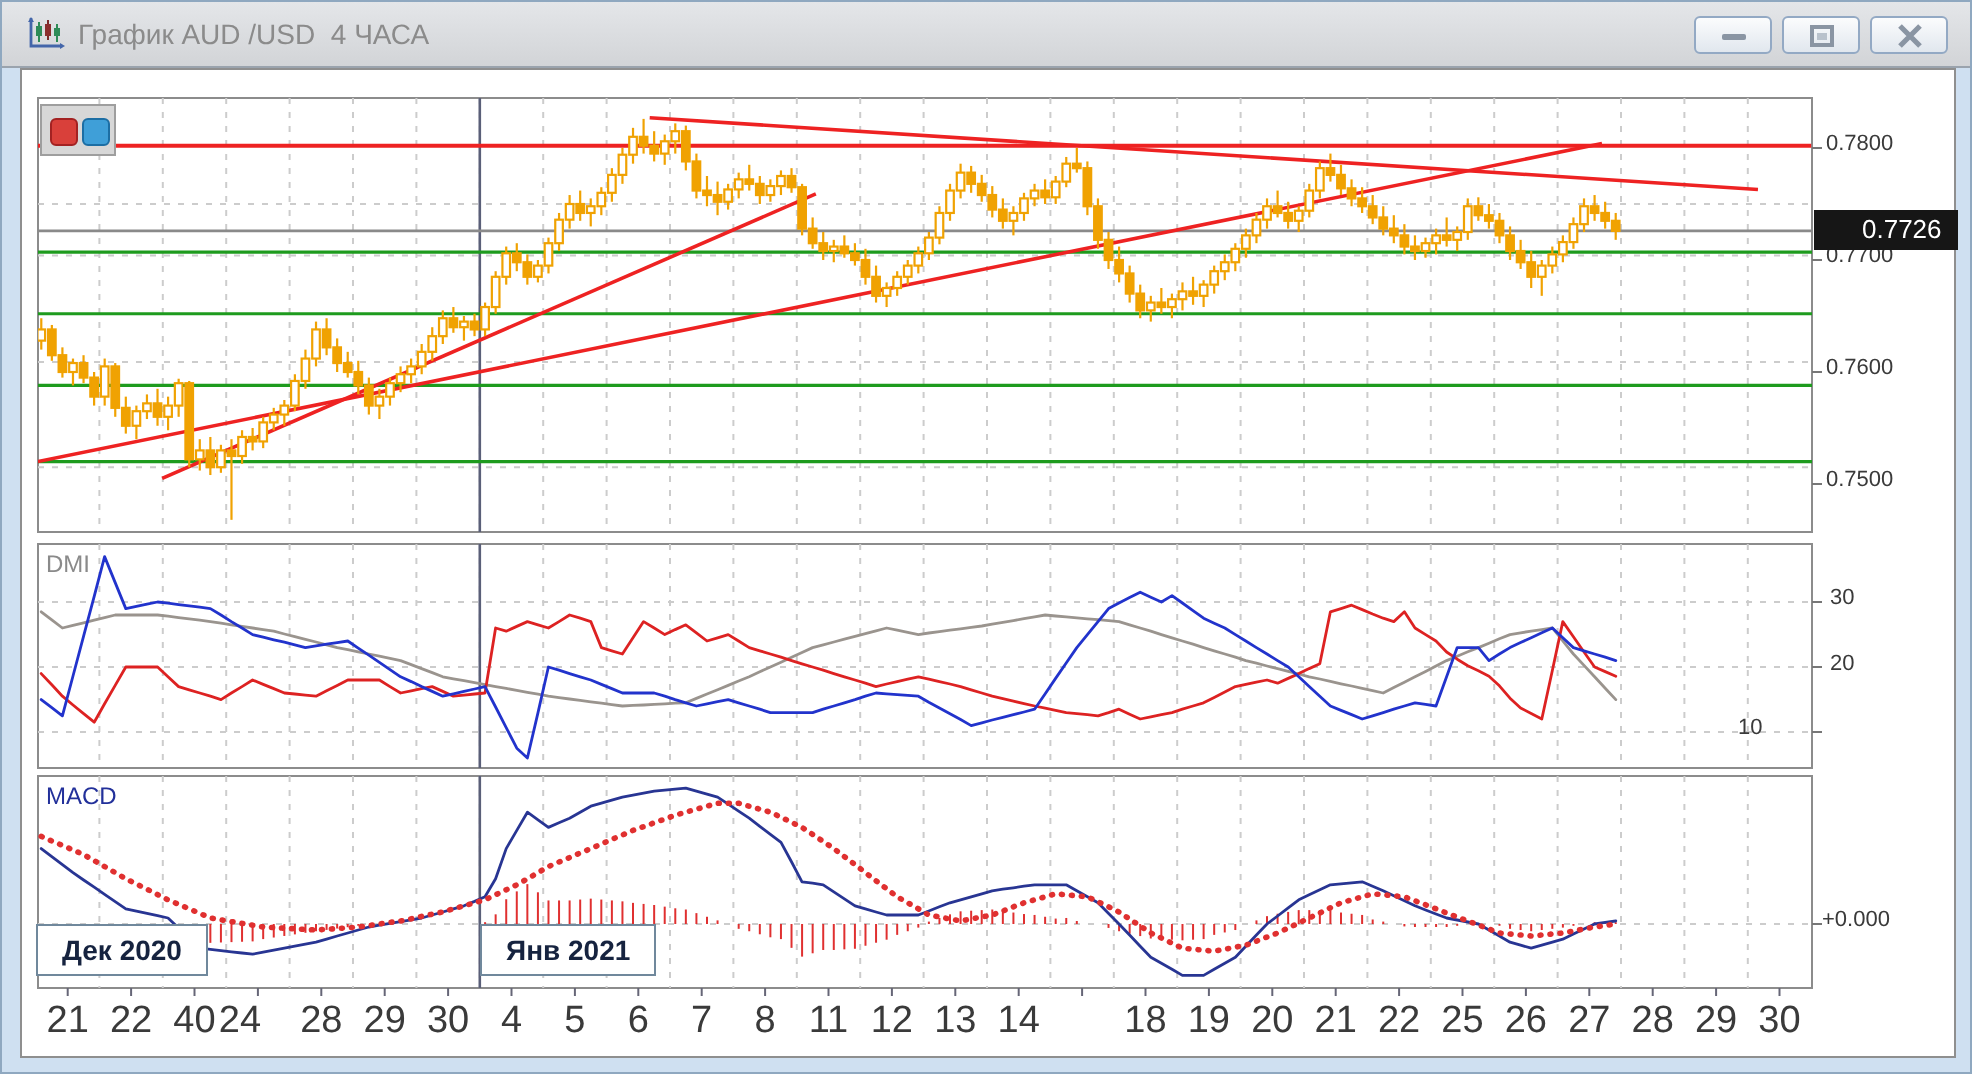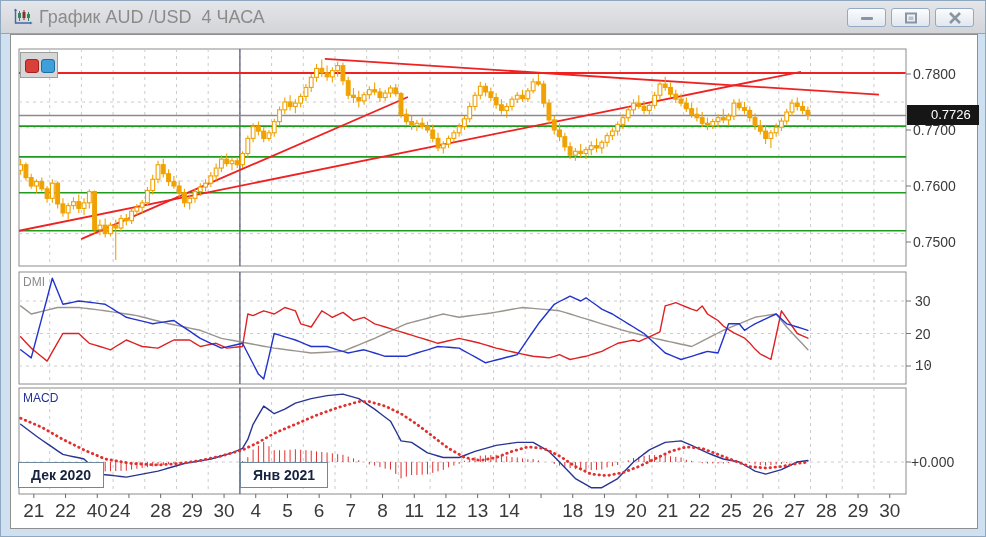--- a/index.html
+++ b/index.html
@@ -1,23 +1,23 @@
 <!DOCTYPE html>
 <html><head>
 <meta charset="utf-8">
 <style>
   html,body{margin:0;padding:0;background:#eef2f7;font-family:"Liberation Sans",sans-serif;}
   .window{position:relative;width:986px;height:537px;background:#cfe0f1;border:1px solid #8fa8c0;box-sizing:border-box;overflow:hidden;}
   .titlebar{position:absolute;left:0;top:0;width:986px;height:32px;background:linear-gradient(#e4e6e9,#d2d4d7);border-bottom:1px solid #9aa3ad;}
   .title-icon{position:absolute;left:12px;top:7px;width:20px;height:18px;}
-  .title-text{position:absolute;left:38px;top:0;line-height:32px;font-size:18px;color:#8b8b8b;white-space:pre;}
+  .title-text{position:absolute;left:38px;top:0;line-height:32px;font-size:14px;color:#8b8b8b;white-space:pre;}
   .winbtn{position:absolute;top:7px;width:39px;height:19px;border:1px solid #93a9c4;border-radius:3px;background:linear-gradient(#fbfcfd,#e1e7ee);box-sizing:border-box;text-align:center;}
   .winbtn svg{display:block;margin:0 auto;margin-top:3px;}
   .client{position:absolute;left:9px;top:33px;width:968px;height:495px;background:#ffffff;border:1px solid #8f8f8f;box-sizing:border-box;}
-  .lbl{position:absolute;font-size:14px;color:#3a3a3a;}
+  .lbl{position:absolute;font-size:11px;color:#3a3a3a;}
   .panel-label{position:absolute;font-size:12px;}
   .price-tag{position:absolute;left:906px;top:104px;width:72px;height:20px;background:#161616;color:#ffffff;font-size:13px;line-height:20px;padding-left:24px;box-sizing:border-box;}
   .month-box{position:absolute;top:461px;height:26px;line-height:24px;padding:0 12px;background:#ffffff;border:1px solid #70889c;box-sizing:border-box;color:#16233f;font-weight:bold;font-size:14px;}
   .legend-box{position:absolute;left:19px;top:51px;width:38px;height:26px;background:#d7d7d7;border:1px solid #9e9e9e;box-sizing:border-box;}
   .legend-box .sq{position:absolute;top:6px;width:12px;height:12px;border-radius:3px;}
   .day-label{position:absolute;width:26px;text-align:center;font-size:19px;color:#3a3a3a;top:499px;}
   svg.chart{position:absolute;left:0;top:0;}
 </style>
 </head>
 <body>
@@ -666,21 +666,21 @@
   <div class="panel-label" style="left:22px;top:274px;color:#8a8a8a;">DMI</div>
   <div class="panel-label" style="left:22px;top:390px;color:#22309a;">MACD</div>
 
   <div id="axis-labels">
       <div class="lbl" style="left: 912px; top: 65px;">0.7800</div>
       <div class="lbl" style="left: 912px; top: 121px;">0.7700</div>
       <div class="lbl" style="left: 912px; top: 177px;">0.7600</div>
       <div class="lbl" style="left: 912px; top: 233px;">0.7500</div>
       <div class="lbl" style="left: 914px; top: 292px;">30</div>
       <div class="lbl" style="left: 914px; top: 324.5px;">20</div>
-      <div class="lbl" style="left: 914px; top: 357px; font-family: Liberation Mono, monospace;">10</div>
+      <div class="lbl" style="left: 868px; top: 357px;">10</div>
       <div class="lbl" style="left: 910px; top: 453px;">+0.000</div>
     </div>
   <div class="price-tag">0.7726</div>
 
   <div class="month-box" style="left:17px;">Дек 2020</div>
   <div class="month-box" style="left:239px;">Янв 2021</div>
 
   <div id="day-labels">
       <div class="day-label" style="left: 19.85px;">21</div>
       <div class="day-label" style="left: 51.55px;">22</div>

